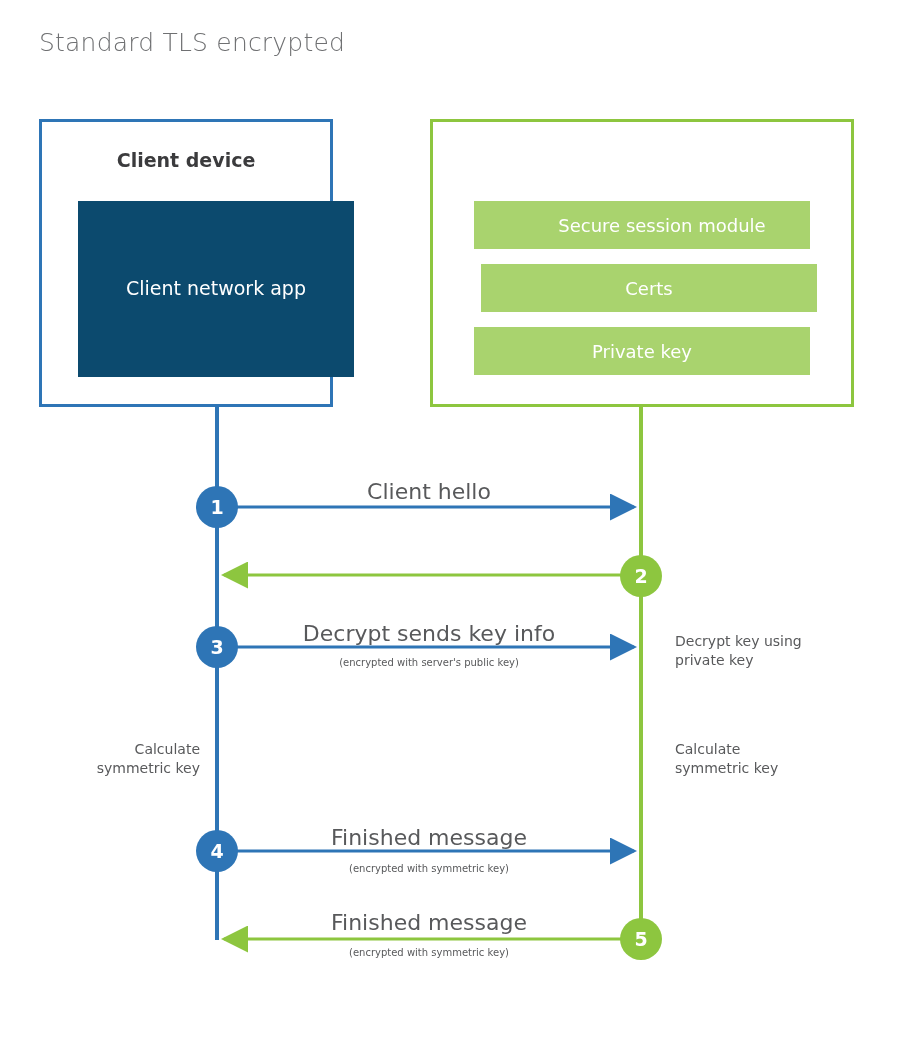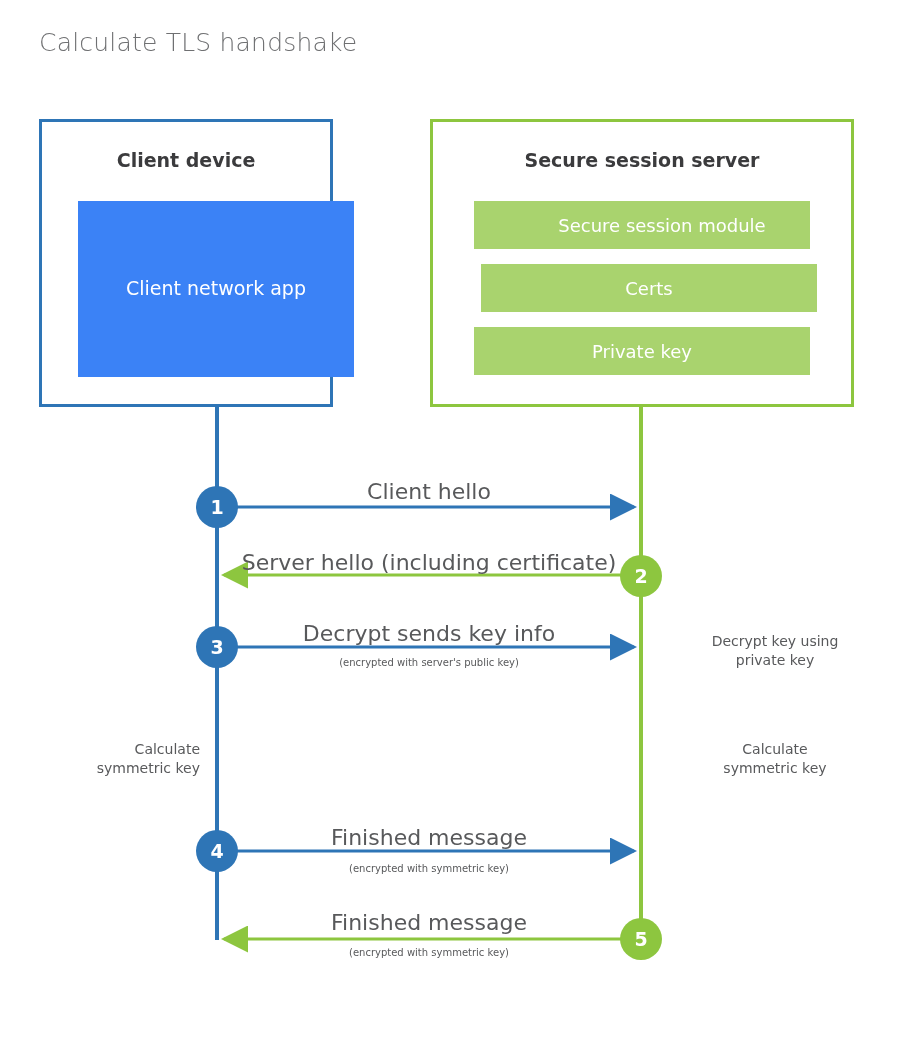--- a/index.html
+++ b/index.html
@@ -57,21 +57,21 @@
     font-weight: bold;
     color: #3b3b3d;
   }
 
   #client-app-block {
     position: absolute;
     left: 36px;
     top: 79px;
     width: 276px;
     height: 176px;
-    background: #3b82f6;
+    background: #0c4a6e;
     color: #ffffff;
     font-size: 19px;
     display: flex;
     align-items: center;
     justify-content: center;
     text-align: center;
     line-height: 1.35;
     padding: 0 10px;
     box-sizing: border-box;
   }
@@ -137,34 +137,33 @@
     white-space: nowrap;
   }
   .side-note {
     position: absolute;
     font-size: 14px;
     line-height: 1.35;
     color: #58595b;
     white-space: pre-line;
   }
   .side-note.right-align { text-align: right; }
-  .side-note.left-align  { text-align: center; }
+  .side-note.left-align  { text-align: left; }
 </style>
 </head>
 <body>
 
-<div id="diagram-title">Calculate TLS handshake</div>
+<div id="diagram-title">Standard TLS encrypted</div>
 
 <div class="party-box" id="client-device-box">
   <div class="party-title">Client device</div>
   <div id="client-app-block">Client network app</div>
 </div>
 
 <div class="party-box" id="server-box">
-  <div class="party-title">Secure session server</div>
   <div class="server-module" id="server-module-0">Secure session module</div>
   <div class="server-module" id="server-module-1">Certs</div>
   <div class="server-module" id="server-module-2">Private key</div>
 </div>
 
 <div id="sequence-area">
 
   <svg id="sequence-svg" width="900" height="1058">
     <defs>
       <marker id="arrow-blue-right" markerWidth="9" markerHeight="9" refX="8" refY="4.5" orient="auto" markerUnits="strokeWidth">
@@ -191,21 +190,20 @@
   </svg>
 
   <div class="step-circle blue" style="left:196px; top:486px;">1</div>
   <div class="step-circle green" style="left:620px; top:555px;">2</div>
   <div class="step-circle blue" style="left:196px; top:626px;">3</div>
   <div class="step-circle blue" style="left:196px; top:830px;">4</div>
   <div class="step-circle green" style="left:620px; top:918px;">5</div>
 
   <div class="msg-label" style="left:229px; top:479px; width:400px;">Client hello</div>
 
-  <div class="msg-label" style="left:229px; top:550px; width:400px;">Server hello (including certificate)</div>
 
   <div class="msg-label" style="left:229px; top:621px; width:400px;">Decrypt sends key info</div>
   <div class="msg-sub" style="left:229px; top:657px; width:400px;">(encrypted with server's public key)</div>
 
   <div class="msg-label" style="left:229px; top:825px; width:400px;">Finished message</div>
   <div class="msg-sub" style="left:229px; top:863px; width:400px;">(encrypted with symmetric key)</div>
 
   <div class="msg-label" style="left:229px; top:910px; width:400px;">Finished message</div>
   <div class="msg-sub" style="left:229px; top:947px; width:400px;">(encrypted with symmetric key)</div>
 

